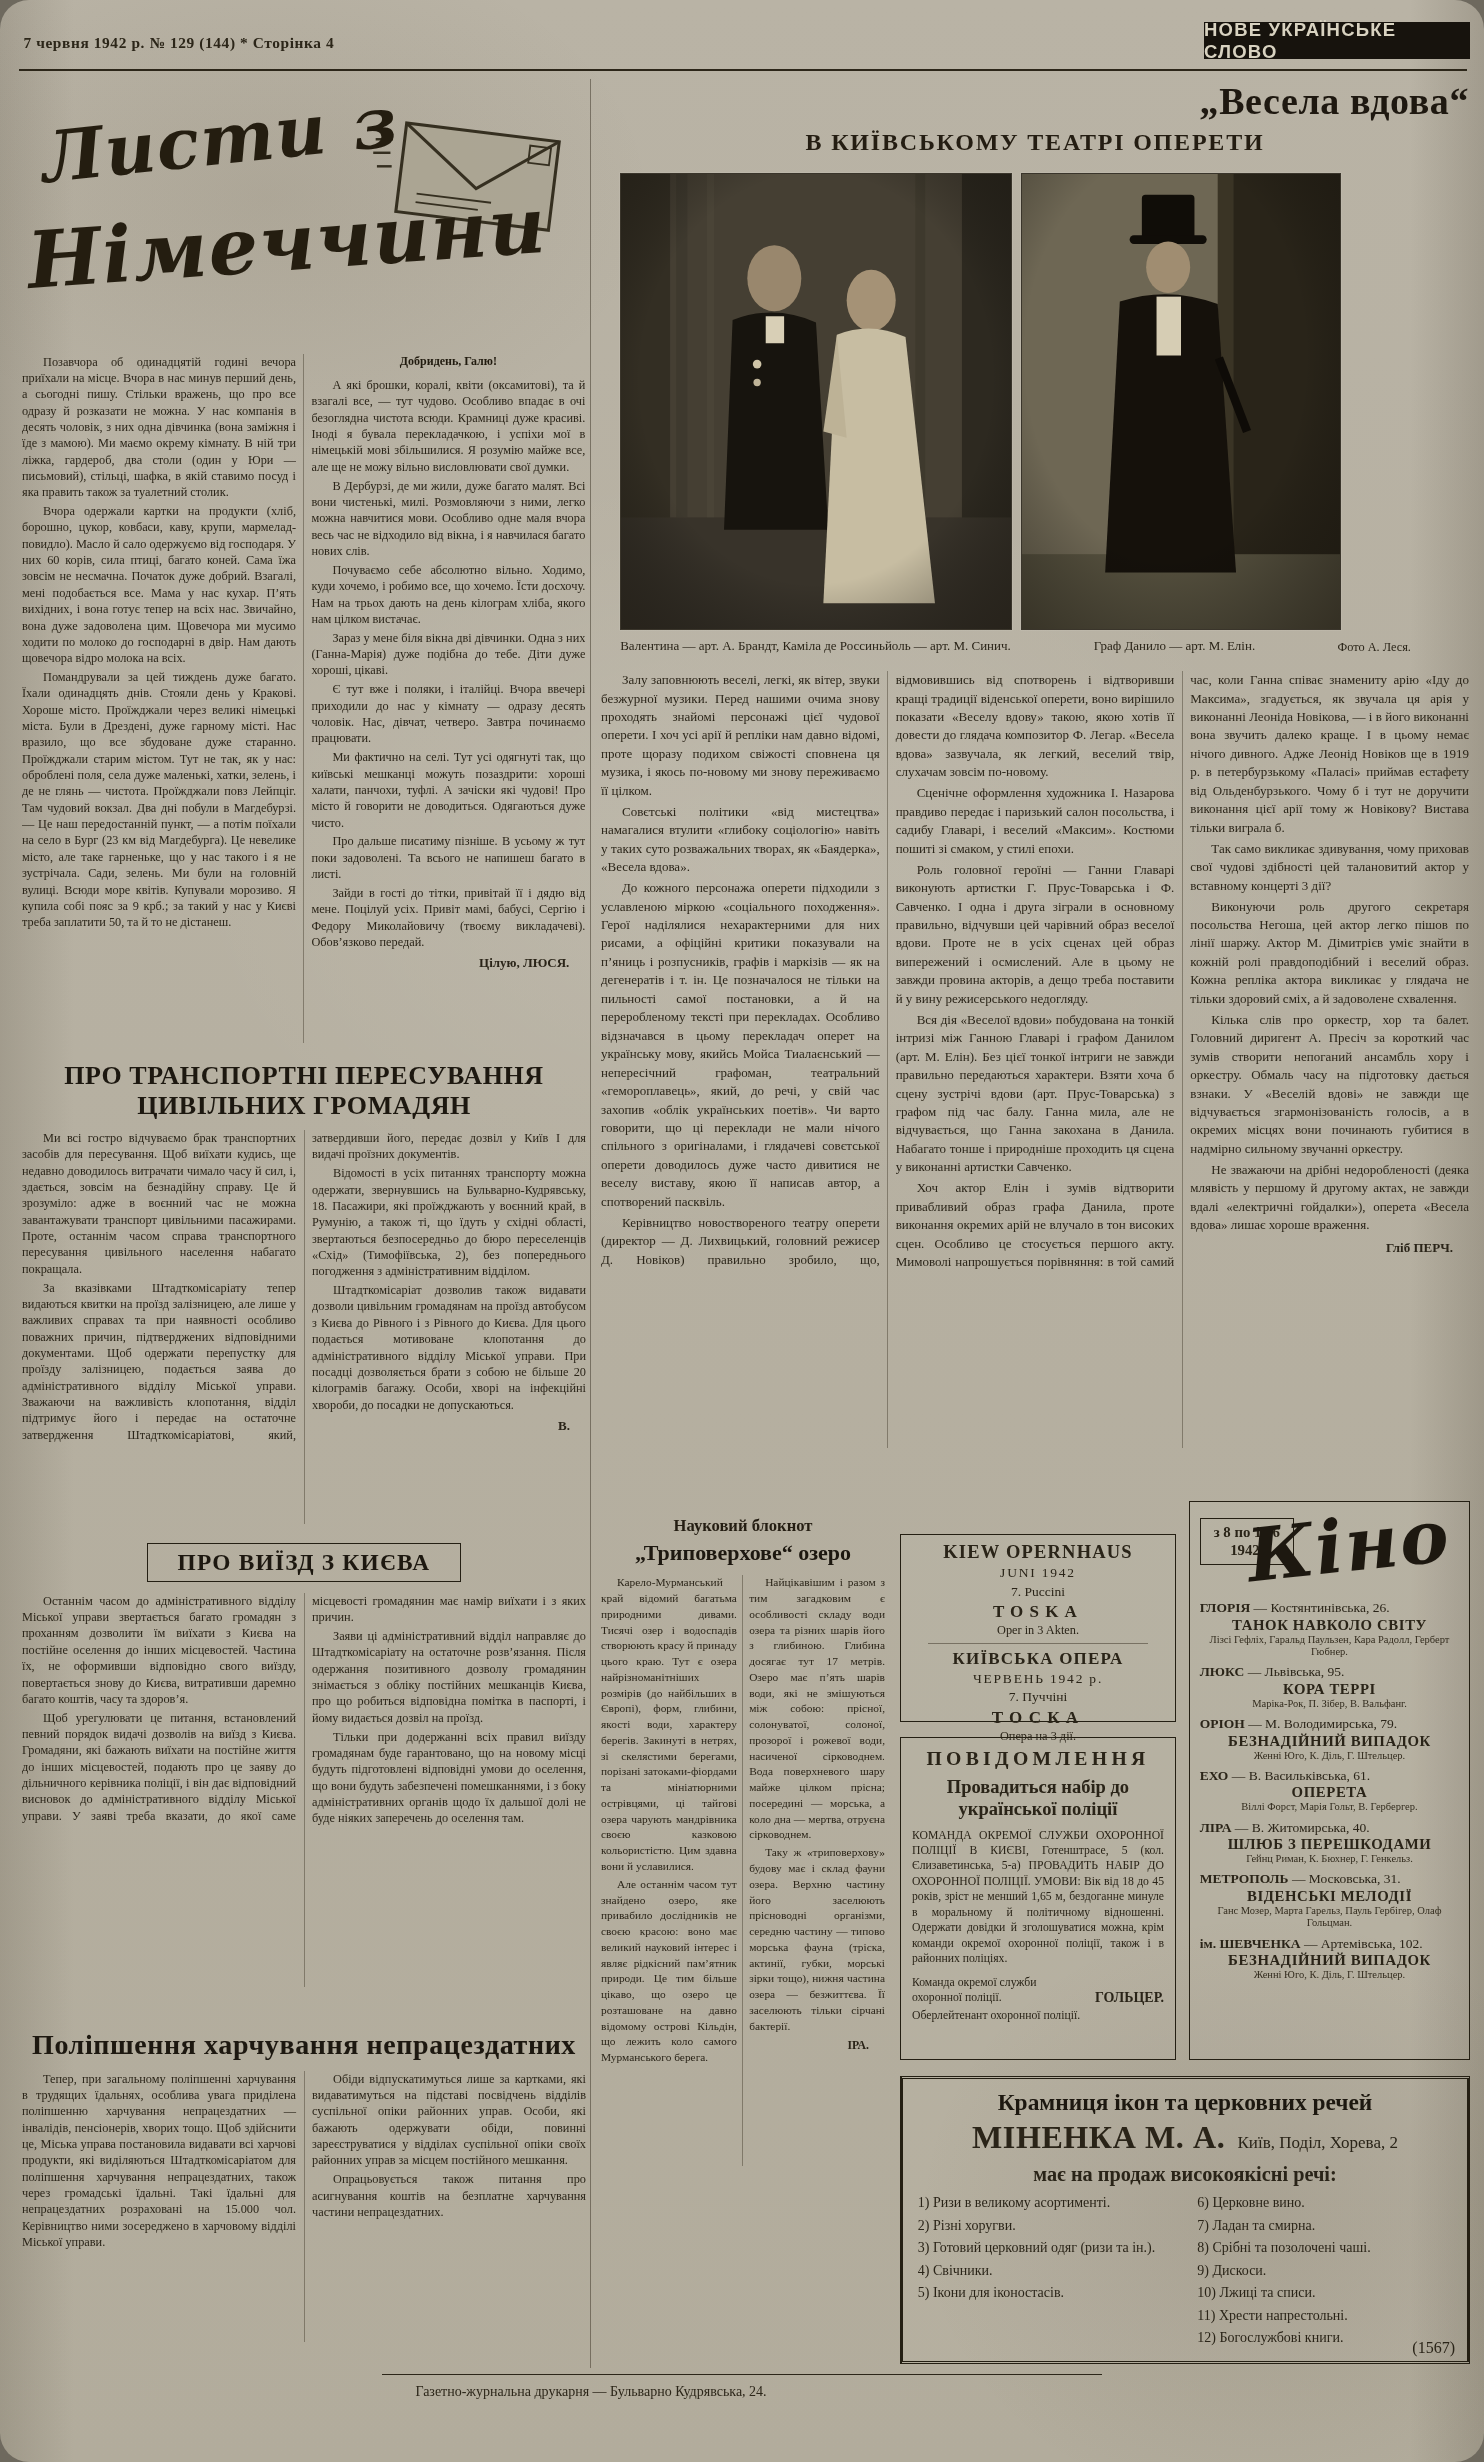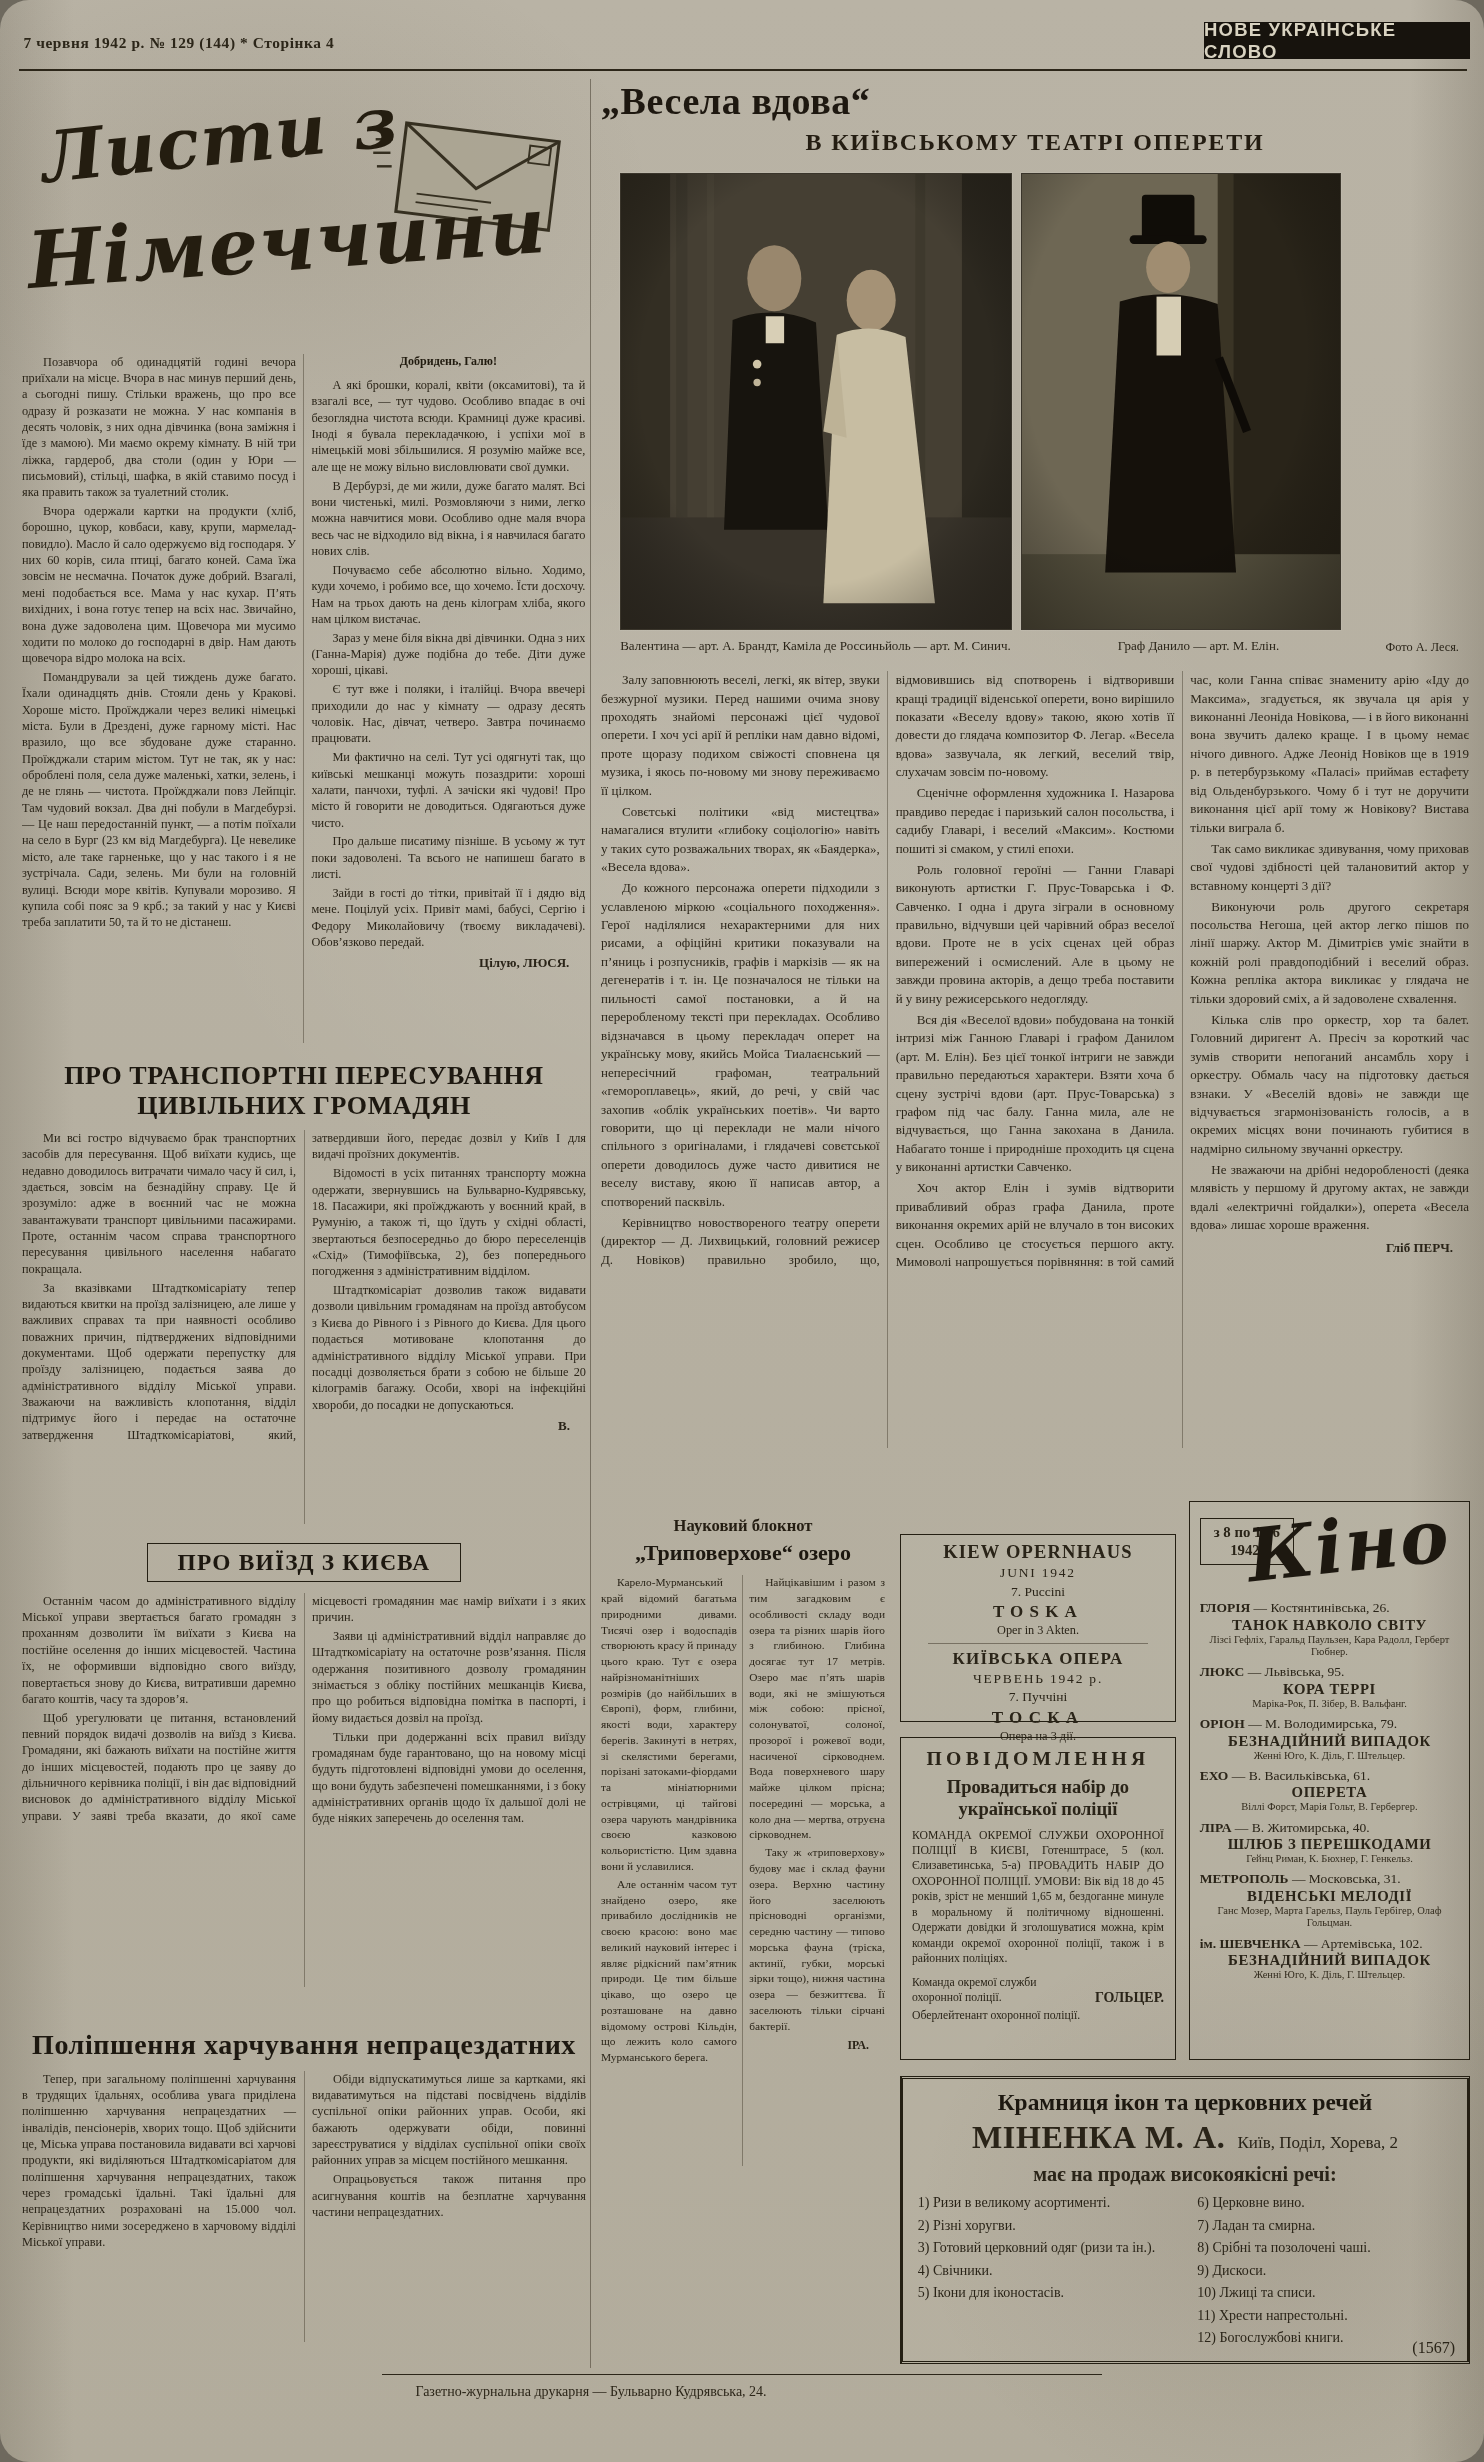--- a/index.html
+++ b/index.html
@@ -35,25 +35,25 @@
   .script{position:absolute;font-family:"DejaVu Serif",serif;font-style:italic;font-weight:bold;color:#241d10;z-index:2;letter-spacing:1.2px}
   .script-l1{left:18.5px;top:18.5px;font-size:70px;transform:rotate(-6deg)}
   .script-l2{left:4.9px;top:118px;font-size:78px;transform:rotate(-4deg)}
   .envelope{position:absolute;right:4.9px;top:17px;z-index:1;opacity:.92}
   .letter-cols{display:flex;margin-top:2.5px}
   .letter-col{width:274px;height:689px;overflow:hidden}
   .vsep{width:0.6px;background:rgba(44,36,22,.38);margin:0 7.4px}
   .salutation{text-align:center;font-size:12px;font-weight:bold;margin:0 0 8.6px 0;color:#211b0f}
 
   
-  .op-title{text-align:left;font-size:38px;font-weight:bold;color:#1e1810;letter-spacing:0.6px}
+  .op-title{text-align:right;font-size:38px;font-weight:bold;color:#1e1810;letter-spacing:0.6px}
   .op-sub{text-align:center;font-size:24px;font-weight:bold;letter-spacing:1.8px;margin-top:6.2px;color:#241d12}
   .photos{display:flex;gap:9.8px;margin-top:17px;padding-left:18.5px}
   .photo{border:0.6px solid #3a352b;box-shadow:0 0 0 0.6px rgba(255,255,255,.12)}
-  .captions{display:flex;gap:27px;padding-left:18.5px;margin-top:7.4px}
+  .captions{display:flex;gap:3px;padding-left:18.5px;margin-top:7.4px}
   .caption{font-size:13px;text-align:center;line-height:1.25}
   .credit{font-size:12.3px;text-align:left;padding-top:2.5px}
   .review{margin-top:16px;height:777px}
   .review .para{font-size:13px;line-height:1.42}
 
   
   .sec-head{font-weight:bold;text-align:center;color:#1d1810;font-size:26px;line-height:1.14;letter-spacing:0.6px}
   .boxed-head{display:block;text-align:center}
   .boxed-head span{display:inline-block;border:1.8px solid #241f13;padding:4.9px 29.5px;font-weight:bold;font-size:23.4px;letter-spacing:1.2px;color:#1d1810}
   .kicker{text-align:center;font-weight:bold;font-size:16.6px;color:#241d12}

